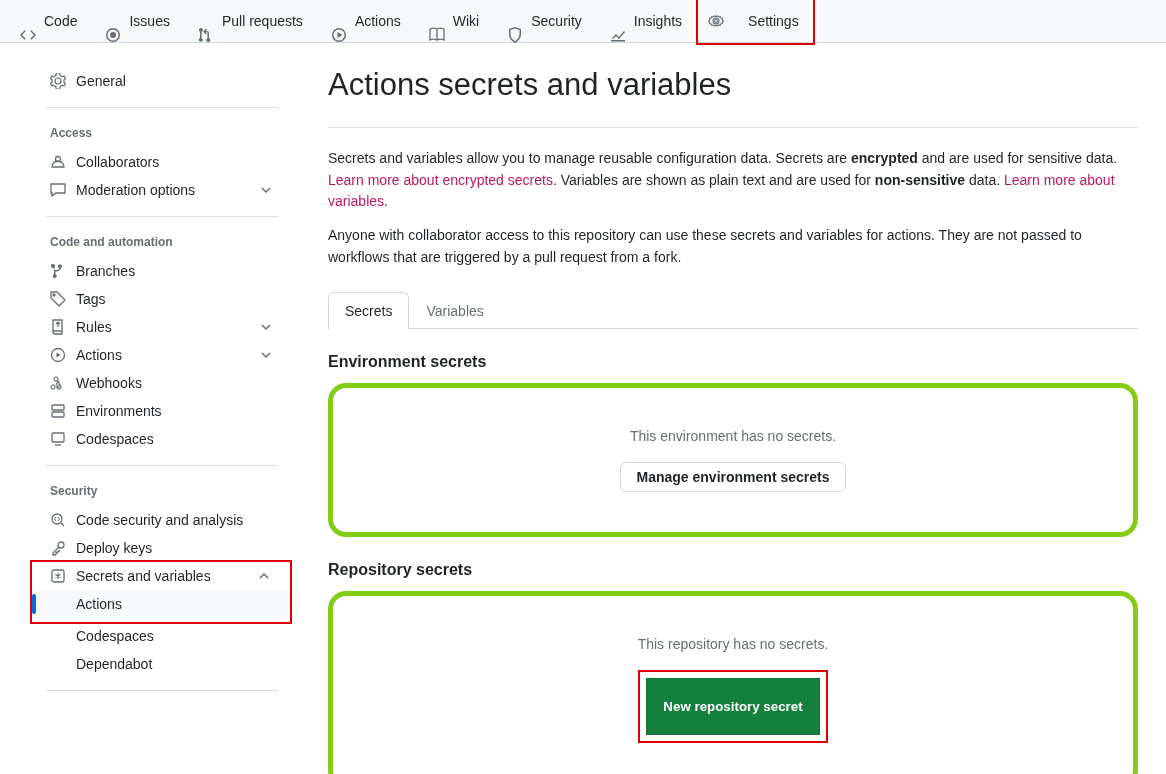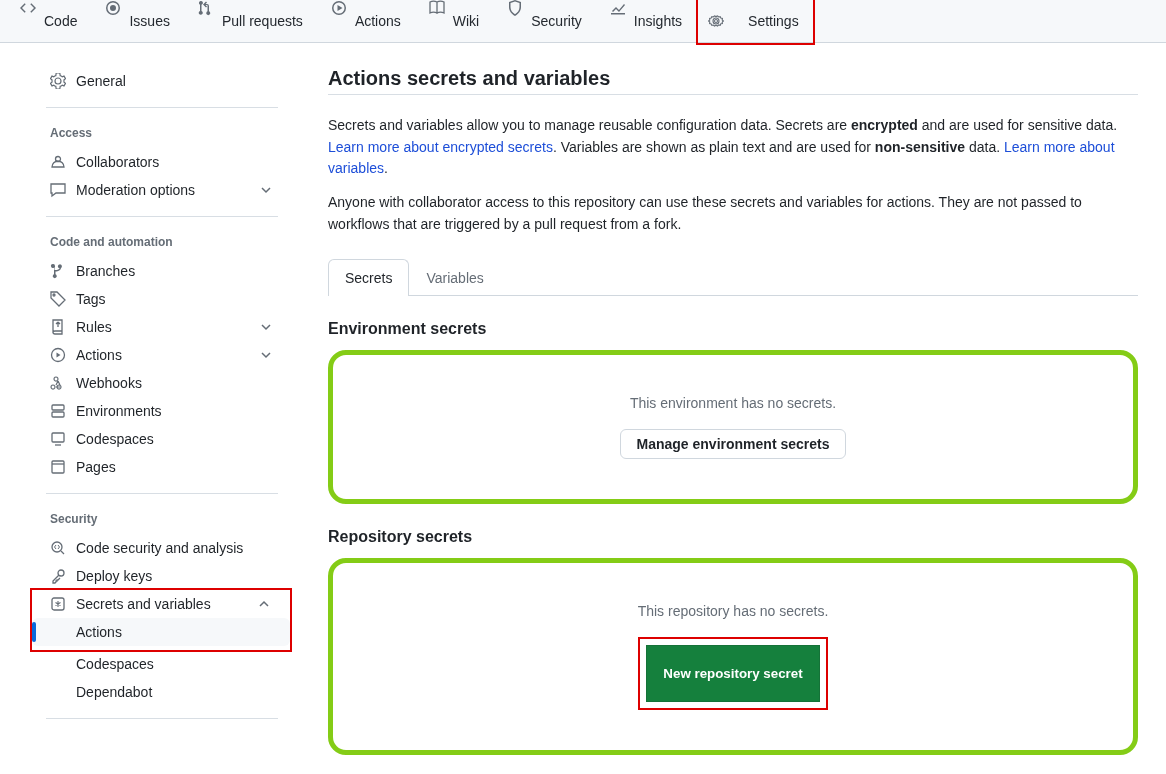--- a/index.html
+++ b/index.html
@@ -1,38 +1,38 @@
 <!DOCTYPE html>
 <html><head>
 <meta charset="utf-8">
 <style>
   * { box-sizing: border-box; margin: 0; padding: 0; }
   body { font-family: -apple-system, BlinkMacSystemFont, "Segoe UI", Helvetica, Arial, sans-serif; color: #1f2328; font-size: 14px; background: #fff; }
   .topnav { display: flex; align-items: center; height: 43px; background: #f6f8fa; border-bottom: 1px solid #d0d7de; padding: 0 6px; }
-  .topnav a { display: inline-flex; align-items: flex-start; gap: 8px; padding: 0 14px; color: #24292f; text-decoration: none; height: 43px; line-height: 43px; }
+  .topnav a { display: inline-flex; align-items: flex-end; gap: 8px; padding: 0 14px; color: #24292f; text-decoration: none; height: 43px; line-height: 43px; }
   .topnav a svg { fill: #656d76; }
   .highlight-settings { border: 2px solid #d00; padding-right: 4px; }
   .topnav .settings-inner { display:inline-flex; align-items:center; gap:24px; padding:0 10px; }
   .layout { display: flex; max-width: 1166px; margin: 0 auto; }
   .sidebar { width: 300px; padding: 24px 8px 24px 32px; }
   .side-group { margin-bottom: 12px; }
   .side-heading { font-size: 12px; font-weight: 600; color: #656d76; padding: 8px 8px 8px 18px; }
   .side-item, .side-sub { display: flex; align-items: center; padding: 6px 8px 6px 18px; border-radius: 6px; color: #1f2328; text-decoration: none; cursor: pointer;}
   .side-item svg { margin-right: 10px; fill:#656d76; flex-shrink:0; }
   .side-item .chev { margin-left: auto; fill:#656d76; }
   .side-sub { padding-left: 44px; }
   .side-sub.selected { background: #f6f8fa; position: relative; }
   .side-sub.selected::before { content:""; position:absolute; left:0; top:4px; bottom:4px; width:4px; background:#0969da; border-radius:6px; }
   hr.side { border: none; border-top: 1px solid #d8dee4; margin: 6px 14px 10px 14px; }
   .highlight-secrets { border: 2px solid #d00; margin: -2px 0 -2px -2px; padding-bottom:4px;}
   .main { flex: 1; padding: 24px 28px 32px 28px; }
-  h1 { font-size: 20px; font-weight: 700; margin-bottom: 4px; }
+  h1 { font-size: 31px; font-weight: 400; margin-bottom: 24px; }
   hr.head { border:none; border-top:1px solid #d8dee4; margin-bottom:20px; }
   p.intro { margin-bottom: 12px; color:#1f2328; line-height:1.55; }
-  p.intro a { color:#1d4ed8; text-decoration:none; }
+  p.intro a { color:#be185d; text-decoration:none; }
   .tabs { margin-top: 24px; border-bottom:1px solid #d0d7de; display:flex; }
   .tab { padding: 10px 16px; border:1px solid transparent; border-bottom:none; border-top-left-radius:6px; border-top-right-radius:6px; margin-bottom:-1px; cursor:pointer;}
   .tab.active { border-color:#d0d7de; background:#fff; }
   .tab:not(.active){ color:#656d76; }
   h2.section { font-size: 16px; font-weight: 600; margin: 24px 0 12px; }
   .box { border:5px solid #84cc16; border-radius:18px; padding: 40px 16px; text-align:center; }
   .box .empty-text { color:#656d76; margin-bottom: 18px; }
   .btn { display:inline-block; padding: 6px 16px; border-radius:6px; border:1px solid #d0d7de; background:#fff; cursor:pointer; font-size:14px; font-weight:600; color:#1f2328;}
   .btn-primary { background:#15803d; color:#fff; border:1px solid rgba(27,31,36,.15); padding:20px 16px; font-weight:700;}
   .highlight-newsecret { display:inline-block; border:2px solid #d00; padding: 6px; }
@@ -168,27 +168,20 @@
             <rect x="2" y="9" width="12" height="5" rx="1" fill="none" stroke="#656d76" stroke-width="1.3"></rect>
           </svg>
         <span>Environments</span>
       </a>
       <a class="side-item">
         <svg width="16" height="16" viewBox="0 0 16 16">
             <rect x="2" y="2" width="12" height="9" rx="1" fill="none" stroke="#656d76" stroke-width="1.3"></rect>
             <path d="M5 14h6" stroke="#656d76" stroke-width="1.3"></path>
           </svg>
         <span>Codespaces</span>
-      </a>
-      <a class="side-item">
-        <svg width="16" height="16" viewBox="0 0 16 16">
-            <rect x="2" y="2" width="12" height="12" rx="1" fill="none" stroke="#656d76" stroke-width="1.3"></rect>
-            <path d="M2 5h12" stroke="#656d76" stroke-width="1.3"></path>
-          </svg>
-        <span>Pages</span>
       </a>
     </div>
     <hr class="side">
     <div class="side-group">
       <div class="side-heading">Security</div>
       <a class="side-item">
         <svg width="16" height="16" viewBox="0 0 16 16">
             <circle cx="7" cy="7" r="5" fill="none" stroke="#656d76" stroke-width="1.3"></circle>
             <path d="M11 11l3 3" stroke="#656d76" stroke-width="1.3"></path>
             <path d="M6 5 4.5 7 6 9M8 5l1.5 2L8 9" fill="none" stroke="#656d76" stroke-width="1"></path>

